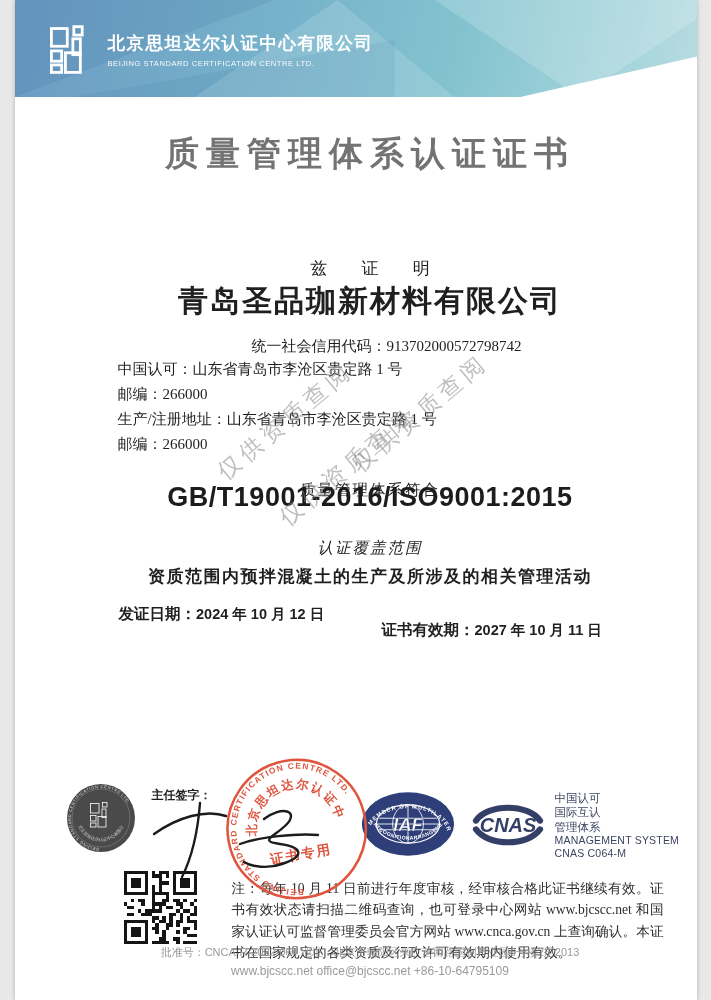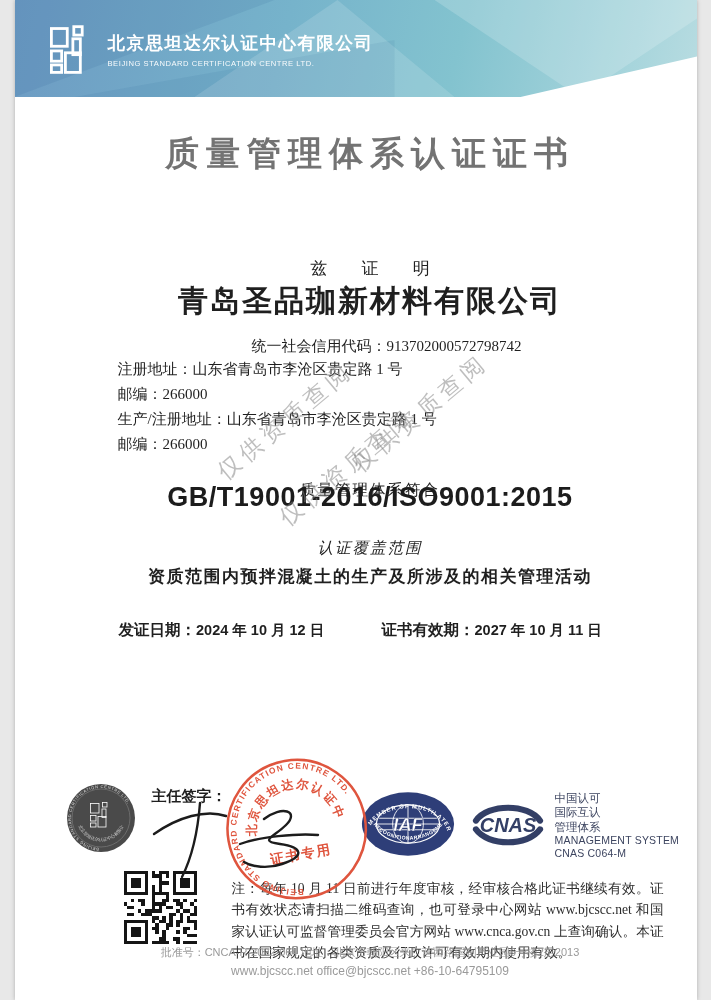--- a/index.html
+++ b/index.html
@@ -33,31 +33,31 @@
   .reg-line{top:207px;left:402px;font-size:16px;font-weight:bold;}
   .hereby{top:257px;font-size:17px;letter-spacing:15px;text-indent:15px;}
   .company{top:281px;font-size:30px;font-weight:bold;letter-spacing:2px;}
   .credit{top:337px;left:237px;font-size:15px;}
   .addr{left:103px;font-size:15px;}
   .a1{top:360px;} .a2{top:385px;} .a3{top:410px;} .a4{top:435px;}
   .conform{top:460px;font-size:15.5px;letter-spacing:2px;margin-top:20px;}
   .standard{top:482px;font-size:27px;font-weight:bold;font-family:"Liberation Sans","DejaVu Sans",sans-serif;letter-spacing:.5px;color:#1c1c1c;}
   .scope-title{top:538px;font-size:15.5px;letter-spacing:2px;font-style:italic;}
   .scope-text{top:565px;font-size:17px;font-weight:bold;letter-spacing:1.5px;}
-  .date-issue{top:620px;left:104px;font-size:15.5px;}
+  .date-issue{top:604px;left:104px;font-size:15.5px;}
   .date-valid{top:620px;left:367px;font-size:15.5px;}
   .date-lbl{font-weight:bold;}
   .date-val{font-family:"Liberation Sans","DejaVu Sans",sans-serif;font-size:14.5px;font-weight:600;}
   
   .wm{position:absolute;font-size:23px;letter-spacing:5px;color:rgba(125,125,125,.5);
     transform:rotate(-40deg);transform-origin:0 0;white-space:nowrap;}
   .wm1{left:196px;top:463px;} .wm2{left:331px;top:455px;} .wm3{left:258px;top:509px;}
   
   .black-seal{left:50px;top:782px;}
-  .sign-label{left:137px;top:787px;font-size:15px;font-weight:bold;z-index:6;}
+  .sign-label{left:137px;top:787px;font-size:12px;font-weight:bold;z-index:6;}
   .signature{left:133px;top:789px;z-index:6;}
   .red-seal{left:209px;top:756px;transform:rotate(-10deg);z-index:4;}
   .iaf-logo{left:345px;top:790px;}
   .cnas-logo{left:452px;top:799px;}
   .cnas-text{left:540px;top:791px;color:#3d4560;font-size:11.5px;line-height:1.24;font-family:"Liberation Sans","DejaVu Sans",sans-serif;}
   .cnas-text .en{font-size:10.5px;letter-spacing:.2px;}
   
   .qr{left:109px;top:871px;}
   .note{left:217px;top:878px;width:432px;font-size:13.6px;line-height:1.58;text-align:justify;color:#2d2d2d;}
   .footer1{top:945px;font-size:11px;color:#9a9a9a;font-family:"Liberation Sans","DejaVu Sans",sans-serif;}
@@ -98,21 +98,21 @@
 
 
   <div class="abs ctr hereby">兹 证 明</div>
   <div class="abs ctr company">青岛圣品珈新材料有限公司</div>
 
   <div class="abs credit">
     <span>统一社会信用代码：</span><span>913702000572798742</span>
   </div>
 
   <div class="abs addr a1">
-    <span>注册地址：</span><span>山东省青岛市李沧区贵定路 1 号</span>
+    <span>中国认可：</span><span>山东省青岛市李沧区贵定路 1 号</span>
   </div>
   <div class="abs addr a2">
     <span>邮编：</span><span>266000</span>
   </div>
   <div class="abs addr a3">
     <span>生产/注册地址：</span><span>山东省青岛市李沧区贵定路 1 号</span>
   </div>
   <div class="abs addr a4">
     <span>邮编：</span><span>266000</span>
   </div>

